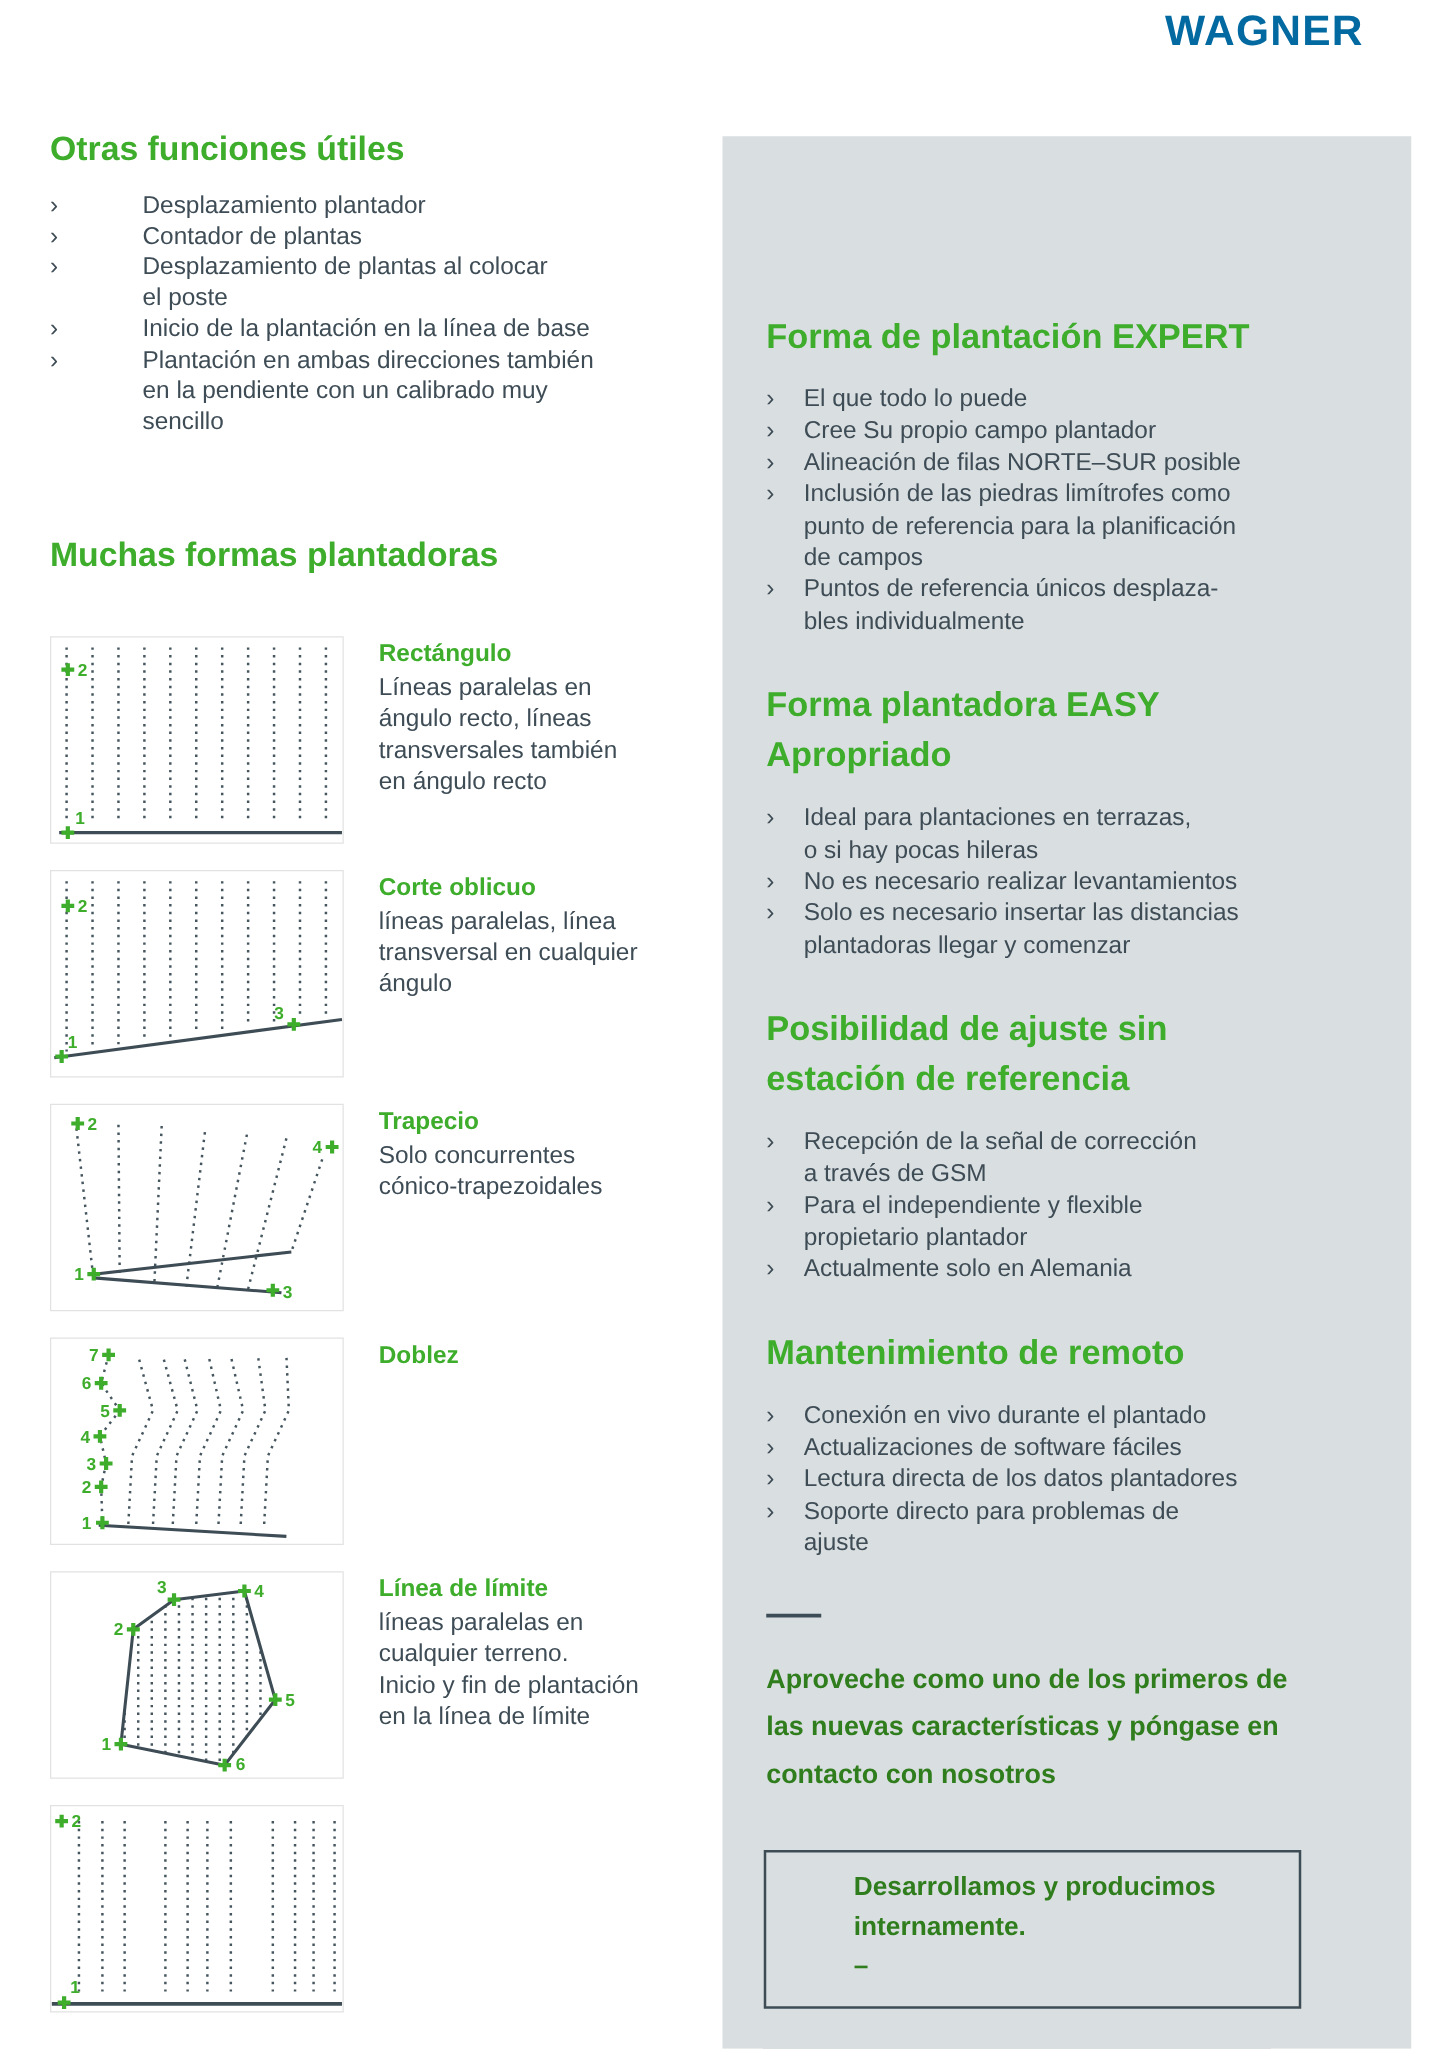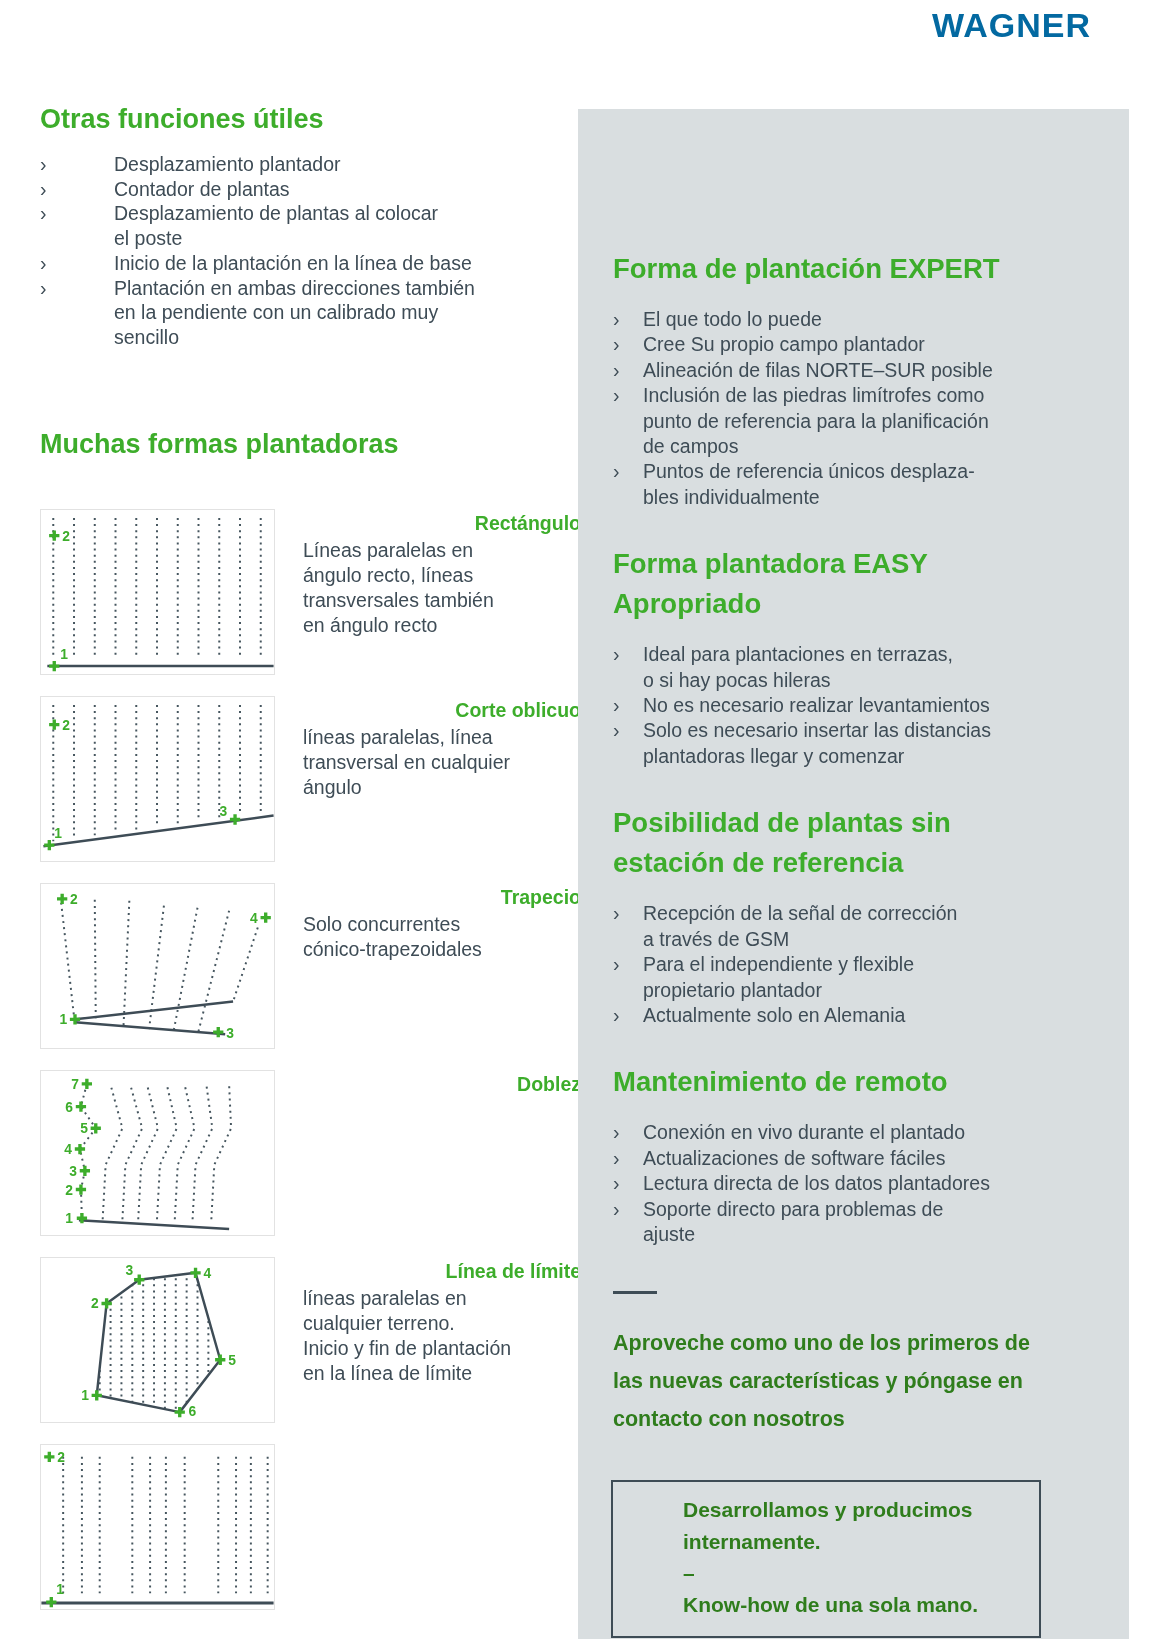--- a/index.html
+++ b/index.html
@@ -31,21 +31,21 @@
   .bullets { font-size:19.5px; line-height:24.7px; }
   .bul { display:flex; }
   .bul .ch { width:74px; flex:0 0 74px; color:#3e4c56; }
   .panel .bul .ch { width:30px; flex:0 0 30px; }
   .bul .bt { flex:1; }
 
   
   .shape-row { display:flex; margin-bottom:21px; }
   .diag { background:#fff; border:1px solid #e2e2e2; flex:0 0 auto; }
   .cap { margin-left:28px; padding-top:2px; width:278px; }
-  .cap-t { color:#3dad2b; font-size:19.5px; font-weight:600; line-height:25px; margin-bottom:2px;text-align:right; }
+  .cap-t { color:#3dad2b; font-size:19.5px; font-weight:600; line-height:25px; margin-bottom:2px; }
   .cap-b { font-size:19.5px; line-height:25px; }
   .cap-b.red { color:#c31a4e; font-weight:600; }
 
   .dot { stroke:#46565f; stroke-width:2; stroke-dasharray:2 4.2; fill:none; }
   .sol { stroke:#3e4c56; stroke-width:2.5; fill:none; }
   .sol3 { stroke:#3e4c56; stroke-width:3; fill:none; }
   .poly { stroke:#3e4c56; stroke-width:2.5; fill:none; stroke-linejoin:round; }
   .plus { fill:#3dad2b; }
   .mk { fill:#3dad2b; font-family:"Liberation Sans",sans-serif; font-size:14px; font-weight:bold; }
 
@@ -388,21 +388,21 @@
         </div>
       <div class="bul">
           <span class="ch">›</span>
           <span class="bt ml">Solo es necesario insertar las distancias
 plantadoras llegar y comenzar</span>
         </div>
     </div>
   </div>
 
   <div class="sec">
-    <div class="h2 ml">Posibilidad de plantas sin
+    <div class="h2 ml">Posibilidad de ajuste sin
 estación de referencia</div>
     <div class="bullets">
       <div class="bul">
           <span class="ch">›</span>
           <span class="bt ml">Recepción de la señal de corrección
 a través de GSM</span>
         </div>
       <div class="bul">
           <span class="ch">›</span>
           <span class="bt ml">Para el independiente y flexible
@@ -441,16 +441,15 @@
   <div class="dash-divider"></div>
 
   <div class="note ml">Aproveche como uno de los primeros de
 las nuevas características y póngase en
 contacto con nosotros</div>
 
   <div class="kbox">
     <div class="ml">Desarrollamos y producimos
 internamente.</div>
     <div>–</div>
-    <div>Know-how de una sola mano.</div>
   </div>
 
 </div>
 
 </body></html>

